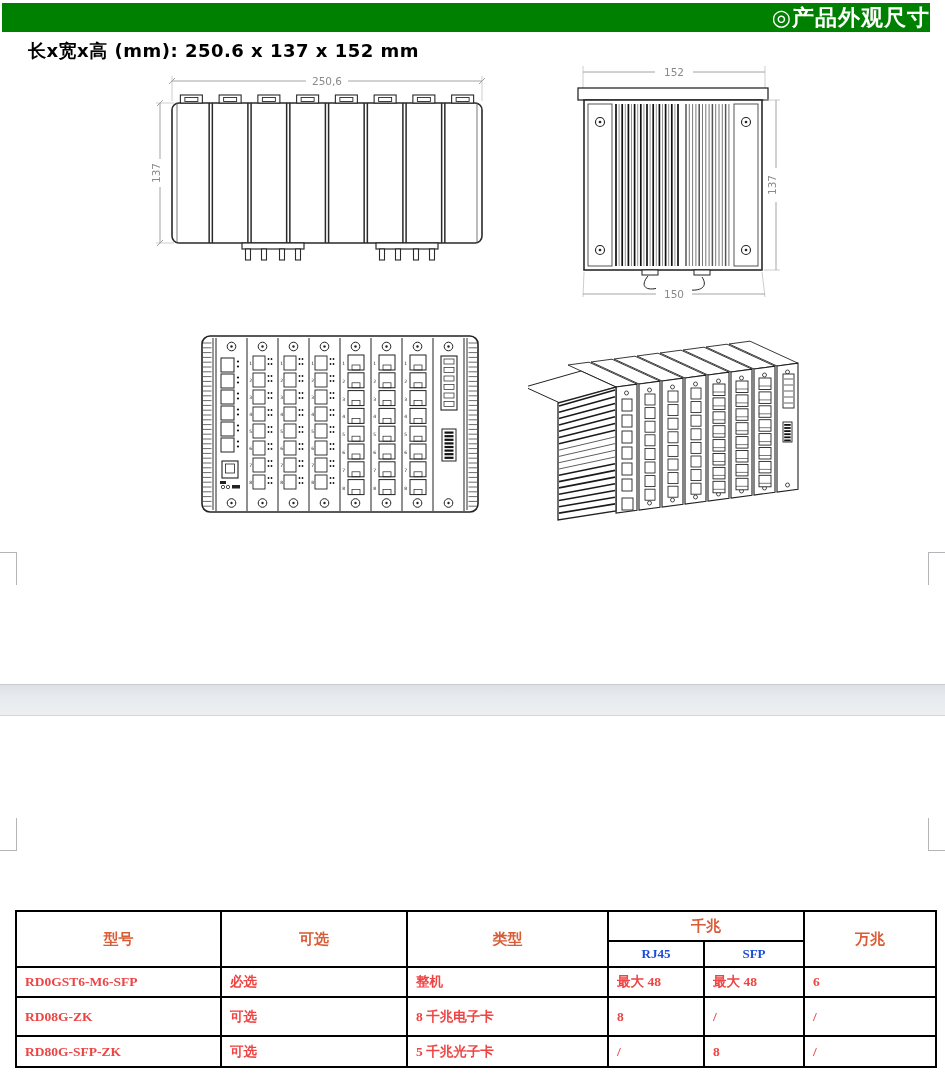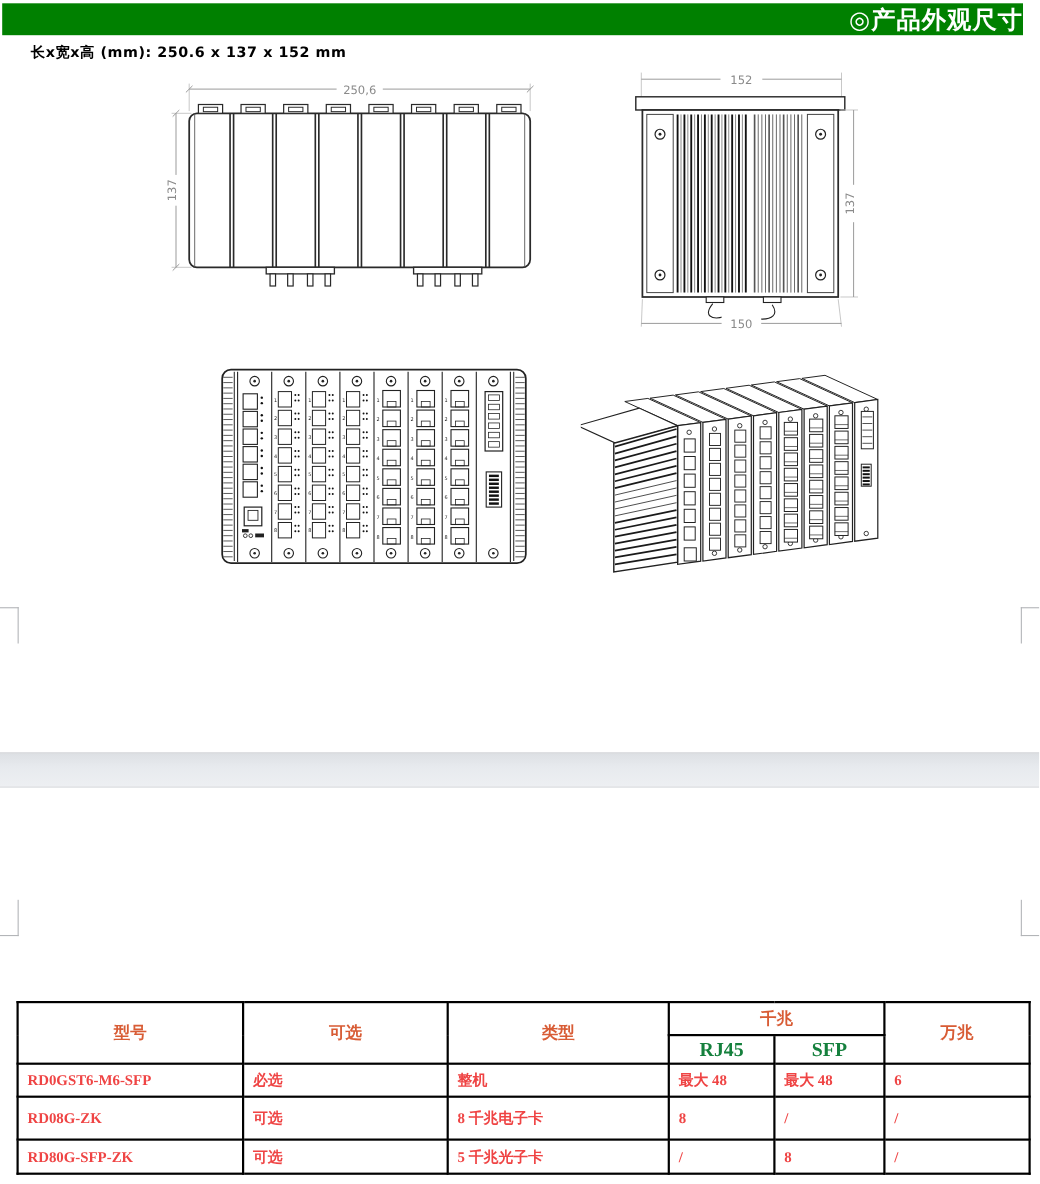--- a/index.html
+++ b/index.html
@@ -3,39 +3,39 @@
 <meta charset="utf-8">
 <style>
   html,body{margin:0;padding:0;background:#fff;}
   #page{position:relative;width:945px;height:1076px;background:#ffffff;overflow:hidden;
         font-family:"DejaVu Sans",sans-serif;}
   .green-bar{position:absolute;background:#008000;color:#fff;font-weight:bold;
              font-size:22px;letter-spacing:1px;display:flex;align-items:center;
              padding-left:6px;box-sizing:border-box;}
   #bar1{left:2px;top:3px;width:928px;height:29px;justify-content:flex-end;}
   #bar2{left:16px;top:852px;width:929px;height:30px;}
-  #dims-line{position:absolute;left:28px;top:39px;font-size:13px;font-weight:bold;
+  #dims-line{position:absolute;left:28px;top:39px;font-size:18px;font-weight:bold;
              color:#000;letter-spacing:0.5px;}
   svg text{font-family:"DejaVu Sans",sans-serif;}
   .dimtxt{font-size:10.5px;fill:#8a8a8a;}
   
   #page-gap{position:absolute;left:0;top:684px;width:945px;height:32px;
             background:linear-gradient(180deg,#dde0e4 0%,#e7eaee 40%,#edeff2 100%);
             border-top:1px solid #c8cbd0;border-bottom:1px solid #d3d6da;box-sizing:border-box;}
   .mark{position:absolute;width:17px;height:33px;box-sizing:border-box;}
   #mark-p1-left {left:0;top:552px;border-top:1.5px solid #b3b5b8;border-right:1.5px solid #b3b5b8;}
   #mark-p1-right{right:0;top:552px;border-top:1.5px solid #b3b5b8;border-left:1.5px solid #b3b5b8;}
   #mark-p2-left {left:0;top:818px;border-bottom:1.5px solid #b3b5b8;border-right:1.5px solid #b3b5b8;}
   #mark-p2-right{right:0;top:818px;border-bottom:1.5px solid #b3b5b8;border-left:1.5px solid #b3b5b8;}
   
   #order-table{position:absolute;left:15px;top:910px;width:920px;border-collapse:collapse;
                table-layout:fixed;font-family:"Liberation Serif","DejaVu Serif",serif;}
   #order-table th,#order-table td{border:2px solid #000;box-sizing:border-box;}
   #order-table th{font-size:15px;font-weight:bold;color:#d85c35;text-align:center;}
-  #order-table th.sub{font-size:18px;color:#15803d;}
+  #order-table th.sub{font-size:13px;color:#1d4ed8;}
   #order-table td{font-size:13.5px;font-weight:bold;color:#ef4444;text-align:left;
                   padding:0 0 0 8px;vertical-align:middle;}
   .r-head{height:30px;} .r-sub{height:26px;} .r-d1{height:30px;} .r-d2{height:39px;} .r-d3{height:31px;}
 </style>
 </head>
 <body>
 
 <div id="page">
 
   <div id="bar1" class="green-bar">

